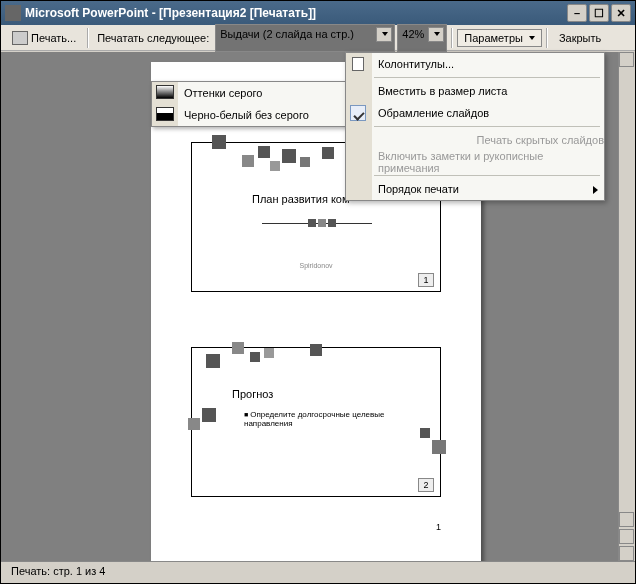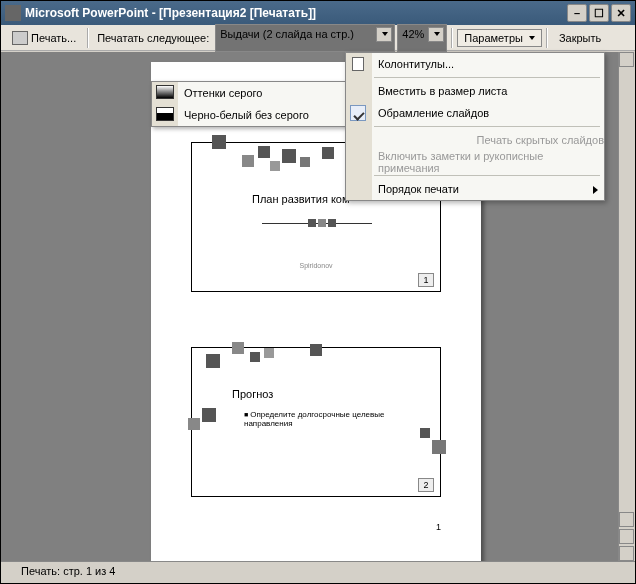--- a/index.html
+++ b/index.html
@@ -15,21 +15,21 @@
   .select { border:1px solid #888; background:#737373; height:28px; padding:3px 18px 1px 4px; font-size:11px; position:relative; cursor:pointer;}
   .select::after { content:""; position:absolute; right:2px; top:2px; width:14px; height:13px; background:#d4d0c8; border:1px solid #888;}
   .select::before { content:""; position:absolute; right:6px; top:7px; border-left:3px solid transparent; border-right:3px solid transparent; border-top:4px solid #000; z-index:1;}
   .tlabel { padding:0 4px;}
   .sep { width:2px; height:20px; border-left:1px solid #aaa; border-right:1px solid #fff; margin:0 2px;}
   .content { position:absolute; top:51px; bottom:22px; left:0; right:0; background:#808080; }
   .page-area { position:absolute; left:30px; top:10px; right:30px; bottom:10px; background:#808080;}
   .page { position:absolute; left:120px; top:0; width:330px; height:500px; background:#fff; box-shadow:3px 3px 4px rgba(0,0,0,.4);}
   .scrollbar-v { position:absolute; right:0; top:0; bottom:0; width:17px; background:#d4d0c8; border-left:1px solid #888;}
   .scrollbar-v .sbtn { position:absolute; width:15px; height:15px; background:#d4d0c8; border:1px solid #888; left:0;}
-  .statusbar { position:absolute; bottom:0; left:0; right:0; height:22px; background:#d4d0c8; border-top:1px solid #888; font-size:11px; padding:3px 20px;}
+  .statusbar { position:absolute; bottom:0; left:0; right:0; height:22px; background:#d4d0c8; border-top:1px solid #888; font-size:11px; padding:3px 10px;}
   
   .slide { position:absolute; border:1px solid #000; background:#fff;}
   .slide1 { left:40px; top:80px; width:250px; height:150px;}
   .slide2 { left:40px; top:260px; width:250px; height:150px;margin-top:25px;}
   .slide-title { font-size:10px; position:absolute; }
   .pgnum { position:absolute; right:6px; bottom:4px; width:16px; height:14px; border:1px solid #888; background:#eee; font-size:9px; text-align:center; line-height:13px;}
   .boxes div { position:absolute; background:#555;}
   
   .submenu1 { position:absolute; left:150px; top:80px; width:195px; background:#f7f7f3; border:1px solid #888; box-shadow:2px 2px 4px rgba(0,0,0,.3); z-index:5;}
   .submenu1 .mstrip { position:absolute; left:0; top:0; bottom:0; width:26px; background:#e4e0d4;}

